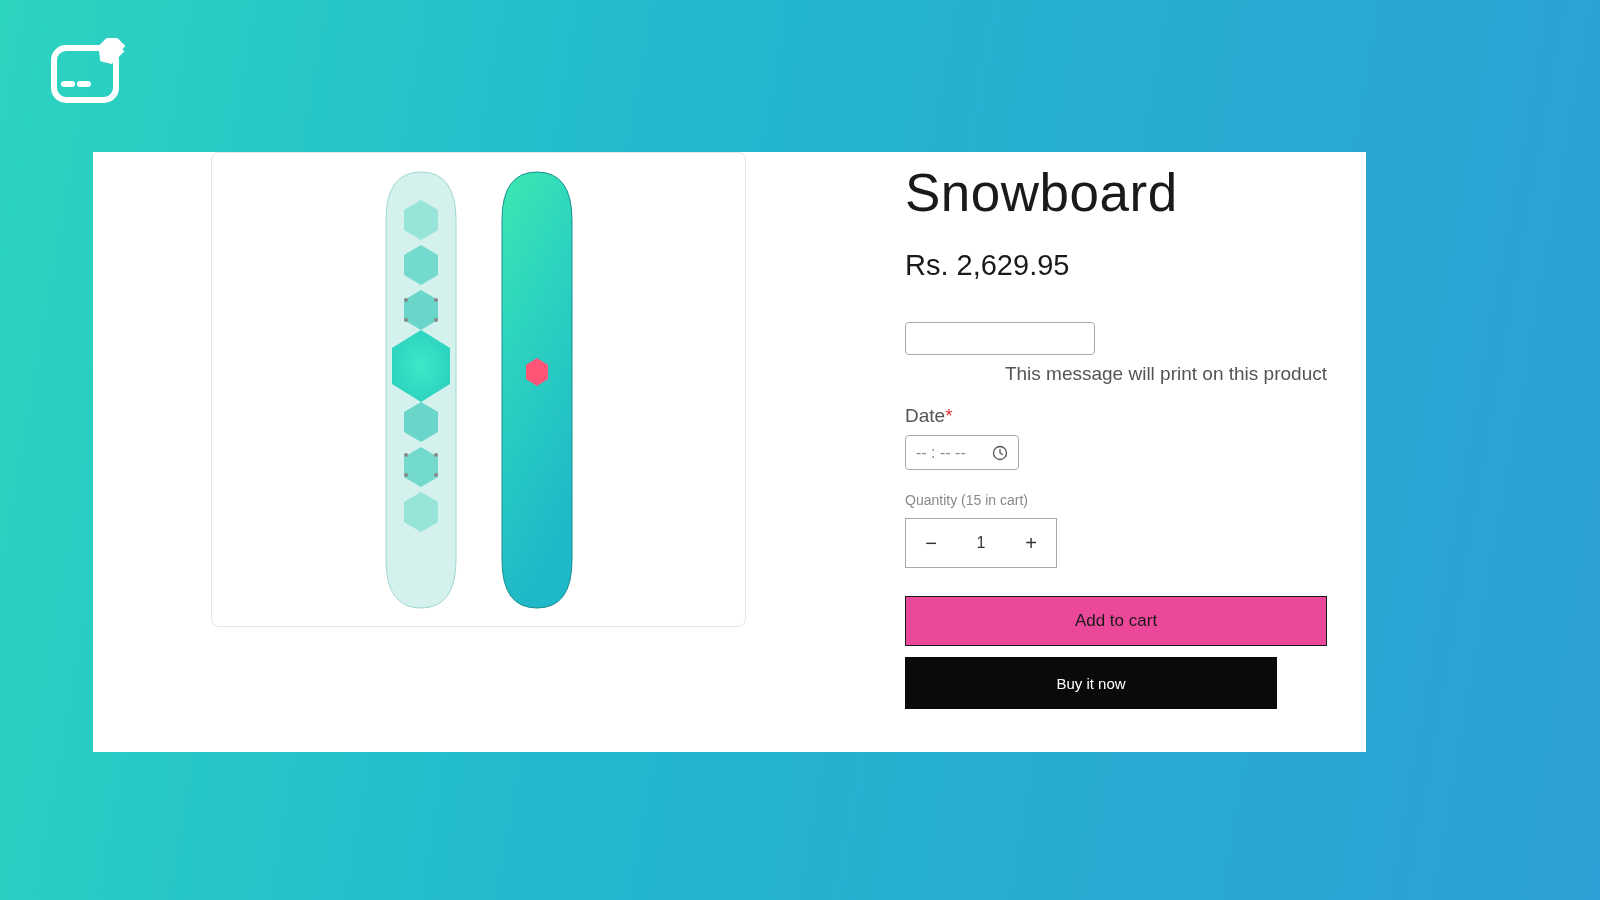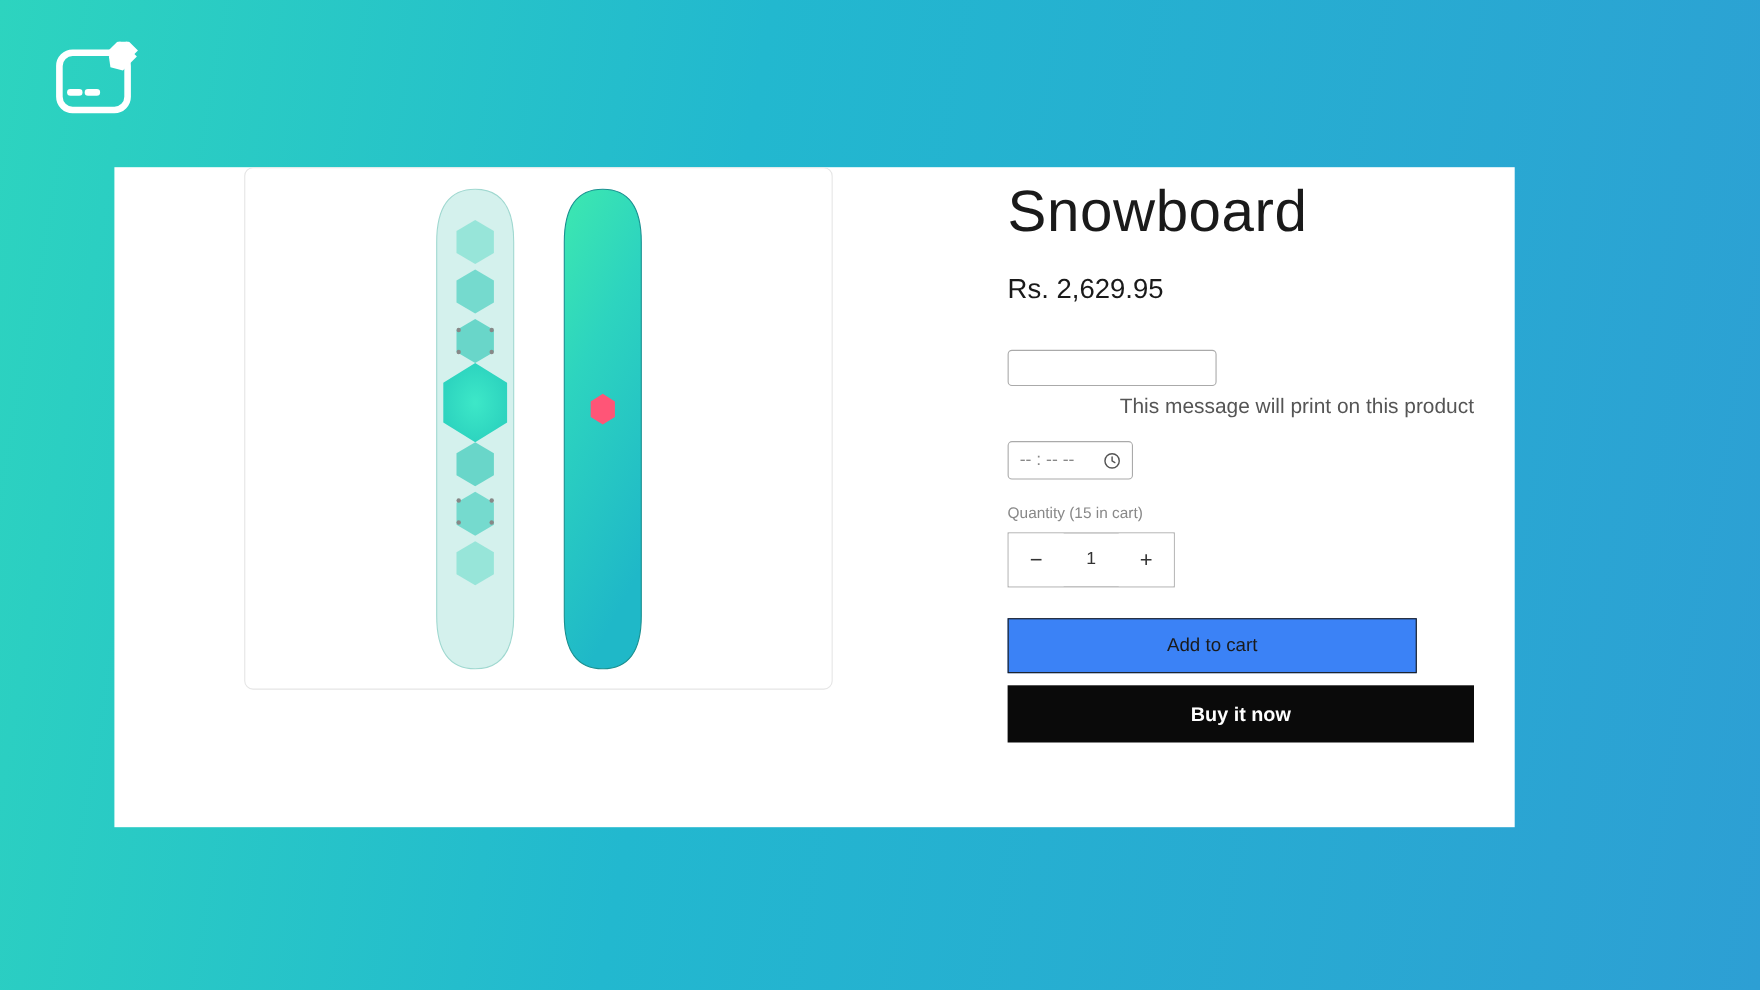--- a/index.html
+++ b/index.html
@@ -16,21 +16,21 @@
       overflow: hidden;
     }
     .logo {
       position: absolute;
       top: 38px;
       left: 50px;
     }
     .product-panel {
       position: absolute;
       top: 152px;
-      left: 104px;
+      left: 93px;
       width: 1273px;
       height: 600px;
       background: #ffffff;
       display: flex;
       overflow: hidden;
     }
     .image-section {
       width: 653px;
       padding: 0 0 0 118px;
       display: flex;
@@ -64,21 +64,21 @@
       padding: 10px 85px 0 159px;
     }
     .product-title {
       font-size: 53px;
       font-weight: 400;
       color: #1a1a1a;
       letter-spacing: 0.5px;
       margin-bottom: 26px;
     }
     .price {
-      font-size: 25px;
+      font-size: 29px;
       color: #1a1a1a;
       margin-bottom: 40px;
     }
     .field-label {
       font-size: 19px;
       color: #555;
       margin-bottom: 8px;
     }
     .required {
       color: #e03131;
@@ -142,39 +142,38 @@
       align-items: center;
       justify-content: center;
     }
     .qty-value {
       flex: 1;
       text-align: center;
       font-size: 16px;
       color: #333;
     }
     .add-to-cart {
-      width: 372px;
+      width: 422px;
       height: 50px;
-      background: #3b82f6;
+      background: #ec4899;
       border: 1px solid #1a1a1a;
       font-size: 17px;
       color: #1a1a1a;
       cursor: pointer;
       margin-bottom: 11px;
     }
     .buy-now {
-      width: 424px;
+      width: 372px;
       height: 52px;
       background: #0a0a0a;
       border: none;
-      font-size: 18px;
+      font-size: 15px;
       color: #fff;
       cursor: pointer;
       margin-bottom: 36px;
-      font-weight: bold;
     }
   </style>
 </head>
 <body>
 
 <div class="logo">
   <svg width="76" height="66" viewBox="0 0 76 66" fill="none">
     <rect x="4" y="10" width="62" height="52" rx="12" stroke="#ffffff" stroke-width="6" fill="none"></rect>
     <line x1="14" y1="46" x2="22" y2="46" stroke="#ffffff" stroke-width="6" stroke-linecap="round"></line>
     <line x1="30" y1="46" x2="38" y2="46" stroke="#ffffff" stroke-width="6" stroke-linecap="round"></line>
@@ -230,20 +229,23 @@
     </div>
   </div>
 
   <div class="details-section">
     <h1 class="product-title">Snowboard</h1>
     <div class="price">Rs. 2,629.95</div>
 
     <input type="text" class="text-input" style="">
     <div class="helper-text">This message will print on this product</div>
 
+    <div class="date-label">
+      <span>Date</span><span class="required">*</span>
+    </div>
     <div class="date-input">
       <span>-- : --   --</span>
       <svg width="16" height="16" viewBox="0 0 16 16" fill="none">
         <circle cx="8" cy="8" r="6.5" stroke="#555" stroke-width="1.3"></circle>
         <path d="M8 4.5 L8 8 L10.5 9.5" stroke="#555" stroke-width="1.3" fill="none" stroke-linecap="round"></path>
       </svg>
     </div>
 
     <div class="quantity-label">Quantity (15 in cart)</div>
     <div class="quantity-stepper">

